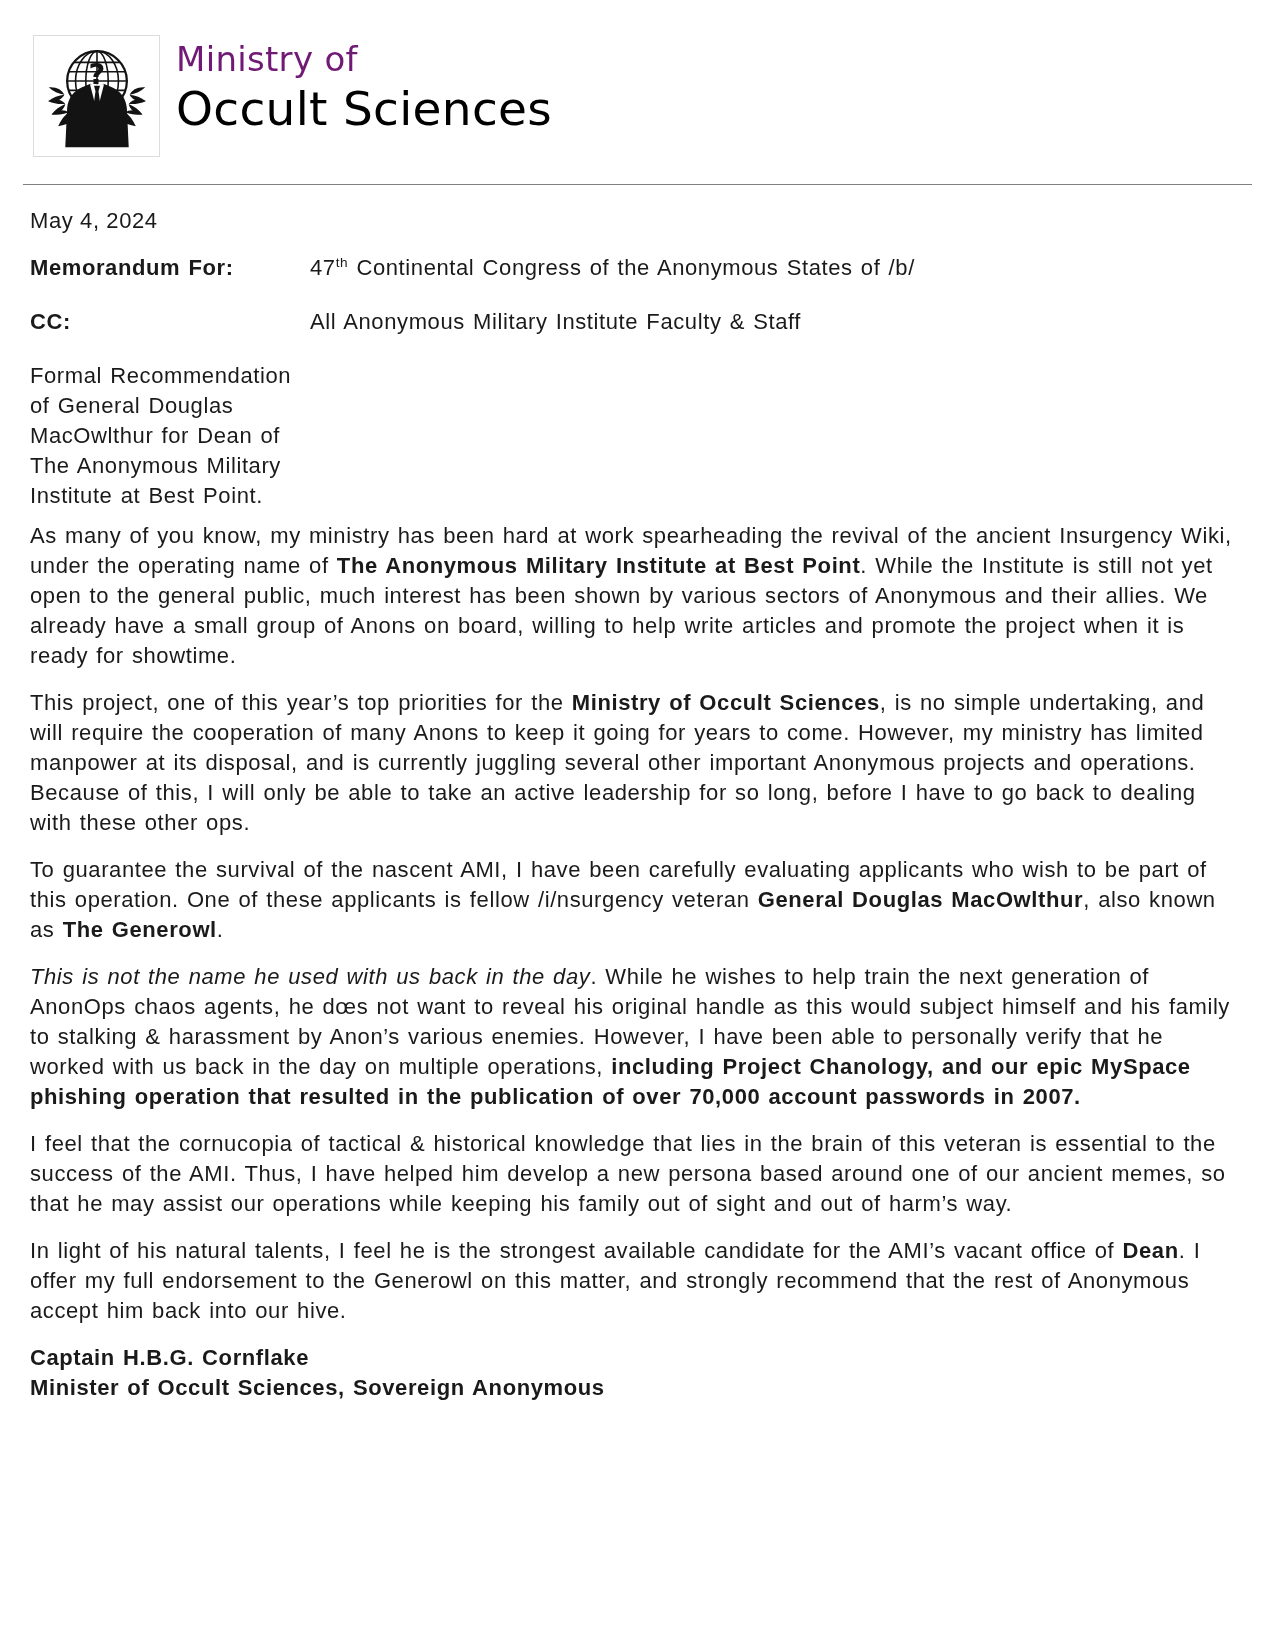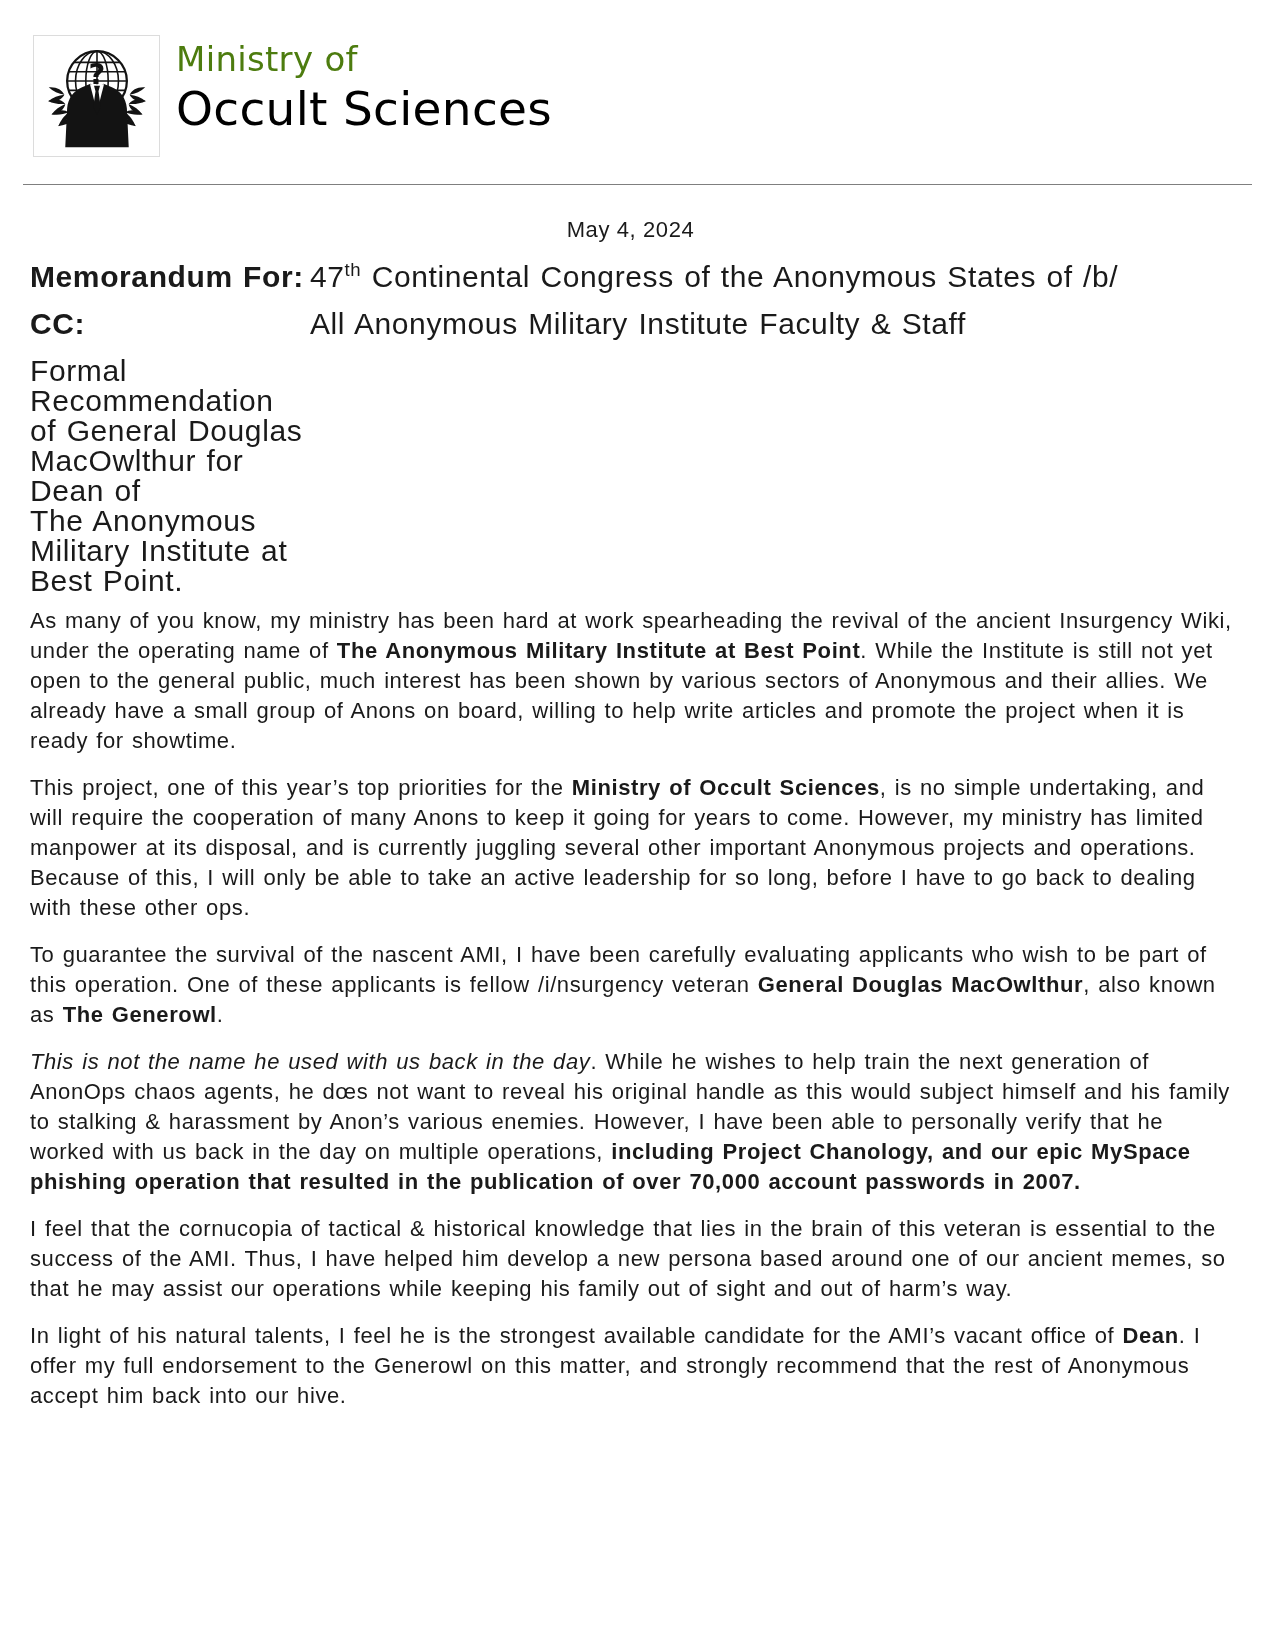--- a/index.html
+++ b/index.html
@@ -13,41 +13,41 @@
 
   
   .letterhead{display:flex;align-items:flex-start;padding-top:35px;padding-left:3px;}
   .emblem-box{
     width:125px;height:120px;border:1px solid #dcdcdc;background:#fff;
     display:flex;align-items:center;justify-content:center;flex:0 0 auto;
   }
   .brand{margin-left:16px;margin-top:2px;}
   .brand-line1{
     font-family:"DejaVu Sans",sans-serif;
-    font-size:34px;line-height:44px;letter-spacing:0.3px;color:#4d7c0f;
+    font-size:34px;line-height:44px;letter-spacing:0.3px;color:#701a75;
   }
   .brand-line2{
     font-family:"DejaVu Sans",sans-serif;
     font-size:47px;line-height:56px;letter-spacing:0.3px;color:#000000;
   }
   .rule{
     border:none;border-top:1px solid #7f7f7f;
     margin:27px -7px 0 -7px;height:0;
   }
 
   
   .date-line{
-    margin-top:30px;text-align:center;padding-right:14px;
+    margin-top:21px;text-align:left;padding-right:14px;
     font-size:22px;line-height:30px;letter-spacing:0.6px;
   }
   .fields{
     margin-top:17px;
     display:grid;grid-template-columns:280px 1fr;
-    row-gap:17px;
-    font-size:30px;line-height:30px;letter-spacing:0.6px;word-spacing:1.5px;
+    row-gap:24px;
+    font-size:22px;line-height:30px;letter-spacing:0.6px;word-spacing:1.5px;
   }
   .flabel{font-weight:bold;}
 
   
   .memo-body{margin-top:10px;}
   .memo-body p{
     margin:0 0 17px 0;
     font-size:22px;line-height:30px;letter-spacing:0.6px;word-spacing:1.5px;
     max-width:1215px;
   }
@@ -136,14 +136,18 @@
 
   <main class="memo-body">
     <p><span>As many of you know, my ministry has been hard at work spearheading the revival of the ancient Insurgency Wiki, under the operating name of </span><span class="b">The Anonymous Military Institute at Best Point</span><span>. While the Institute is still not yet open to the general public, much interest has been shown by various sectors of Anonymous and their allies. We already have a small group of Anons on board, willing to help write articles and promote the project when it is ready for showtime.</span></p>
     <p><span>This project, one of this year’s top priorities for the </span><span class="b">Ministry of Occult Sciences</span><span>, is no simple undertaking, and will require the cooperation of many Anons to keep it going for years to come. However, my ministry has limited manpower at its disposal, and is currently juggling several other important Anonymous projects and operations. Because of this, I will only be able to take an active leadership for so long, before I have to go back to dealing with these other ops.</span></p>
     <p><span>To guarantee the survival of the nascent AMI, I have been carefully evaluating applicants who wish to be part of this operation. One of these applicants is fellow /i/nsurgency veteran </span><span class="b">General Douglas MacOwlthur</span><span>, also known as </span><span class="b">The Generowl</span><span>.</span></p>
     <p><span class="i">This is not the name he used with us back in the day</span><span>. While he wishes to help train the next generation of AnonOps chaos agents, he dœs not want to reveal his original handle as this would subject himself and his family to stalking &amp; harassment by Anon’s various enemies. However, I have been able to personally verify that he worked with us back in the day on multiple operations, </span><span class="b">including Project Chanology, and our epic MySpace phishing operation that resulted in the publication of over 70,000 account passwords in 2007.</span></p>
     <p><span>I feel that the cornucopia of tactical &amp; historical knowledge that lies in the brain of this veteran is essential to the success of the AMI. Thus, I have helped him develop a new persona based around one of our ancient memes, so that he may assist our operations while keeping his family out of sight and out of harm’s way.</span></p>
     <p><span>In light of his natural talents, I feel he is the strongest available candidate for the AMI’s vacant office of </span><span class="b">Dean</span><span>. I offer my full endorsement to the Generowl on this matter, and strongly recommend that the rest of Anonymous accept him back into our hive.</span></p>
   </main>
 
+  <div class="signature">
+    <div>Captain H.B.G. Cornflake</div>
+    <div>Minister of Occult Sciences, Sovereign Anonymous</div>
+  </div>
 
 </div>
 
 </body></html>

